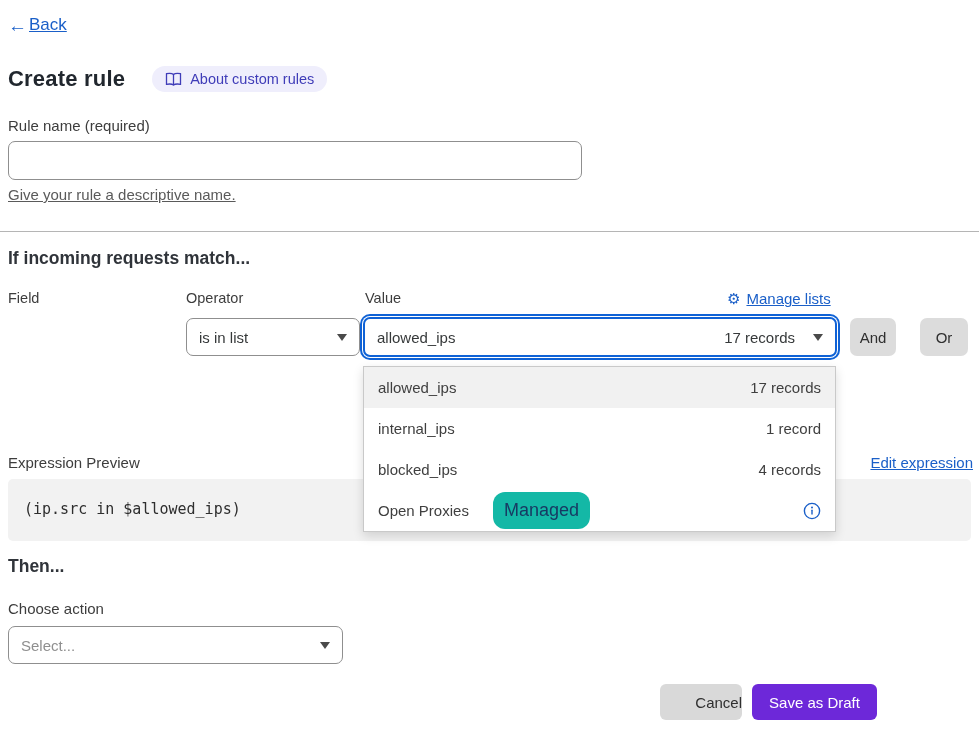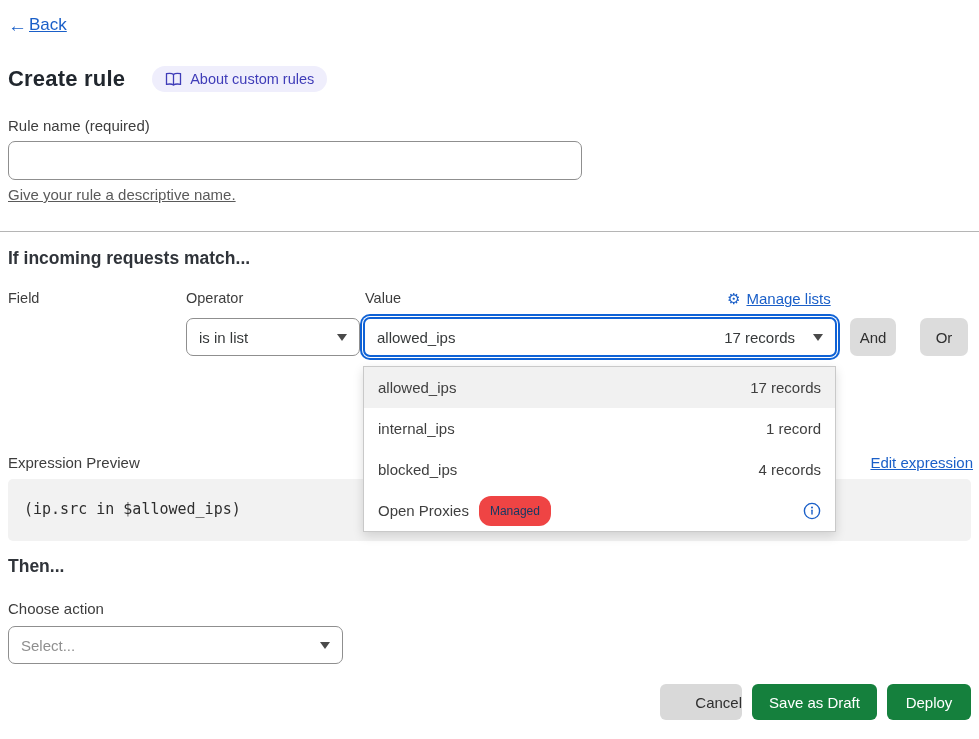--- a/index.html
+++ b/index.html
@@ -54,36 +54,36 @@
   .manage { position:absolute; top:290px; left:727px; display:flex; align-items:center; gap:6px;
             font-size:15px; }
   .gear { color:#1a5fc8; font-size:15px; line-height:1; text-decoration:none; }
 
   
   .menu { position:absolute; left:363px; top:366px; width:473px; background:#ffffff;
           border:1px solid #c9c9c9; box-shadow:0 4px 10px rgba(0,0,0,.14); z-index:10; }
   .menu-row { height:41px; display:flex; align-items:center; justify-content:space-between;
               padding:0 14px; font-size:15px; color:#3f3f3f; cursor:pointer; }
   .menu-row.highlighted { background:#f1f1f1; }
-  .menu-row .left { display:flex; align-items:center; gap:10px; }
-  .managed-pill { background:#ef4444; color:#173a63; font-size:12px; border-radius:12px; padding:8px 11px; }
+  .menu-row .left { display:flex; align-items:center; gap:24px; }
+  .managed-pill { background:#14b8a6; color:#173a63; font-size:18px; border-radius:12px; padding:8px 11px; }
   .info-icon { width:18px; height:18px; display:block; cursor:pointer; }
 
   
   .edit-link { position:absolute; top:454px; right:6px; font-size:15px; }
   .expr-box { position:absolute; left:8px; top:479px; width:963px; height:62px; background:#f2f2f2;
               border-radius:5px; }
   .expr-code { position:absolute; left:16px; top:21px; font-family:"DejaVu Sans Mono", monospace;
                font-size:15px; color:#2e2e2e; }
 
   
   .btn { position:absolute; top:684px; height:36px; border:none; border-radius:6px; font-size:15px;
          cursor:pointer; font-family:"Liberation Sans", sans-serif; }
   .btn-gray { background:#d9d9d9; color:#2f2f2f;text-align:right; }
-  .btn-blue { background:#15803d; color:#ffffff; }
+  .btn-blue { background:#6d28d9; color:#ffffff; }
 
   .book-icon { width:17px; height:15px; display:block; }
 </style>
 </head>
 <body>
 
 <div class="page">
 
   <div class="back">
     <span class="arrow">←</span>
@@ -169,15 +169,14 @@
 
   <div class="section-heading" style="top:556px;">Then...</div>
   <div class="field-label" style="left:8px; top:600px;">Choose action</div>
   <div class="select" style="left:8px; top:626px; width:335px;">
     <span class="placeholder">Select...</span>
     <span class="caret"></span>
   </div>
 
   <button class="btn btn-gray" style="left:660px; width:82px;">Cancel</button>
   <button class="btn btn-blue" style="left:752px; width:125px;">Save as Draft</button>
-  <button class="btn btn-blue" style="left:887px; width:84px;">Deploy</button>
 
 </div>
 
 </body></html>

